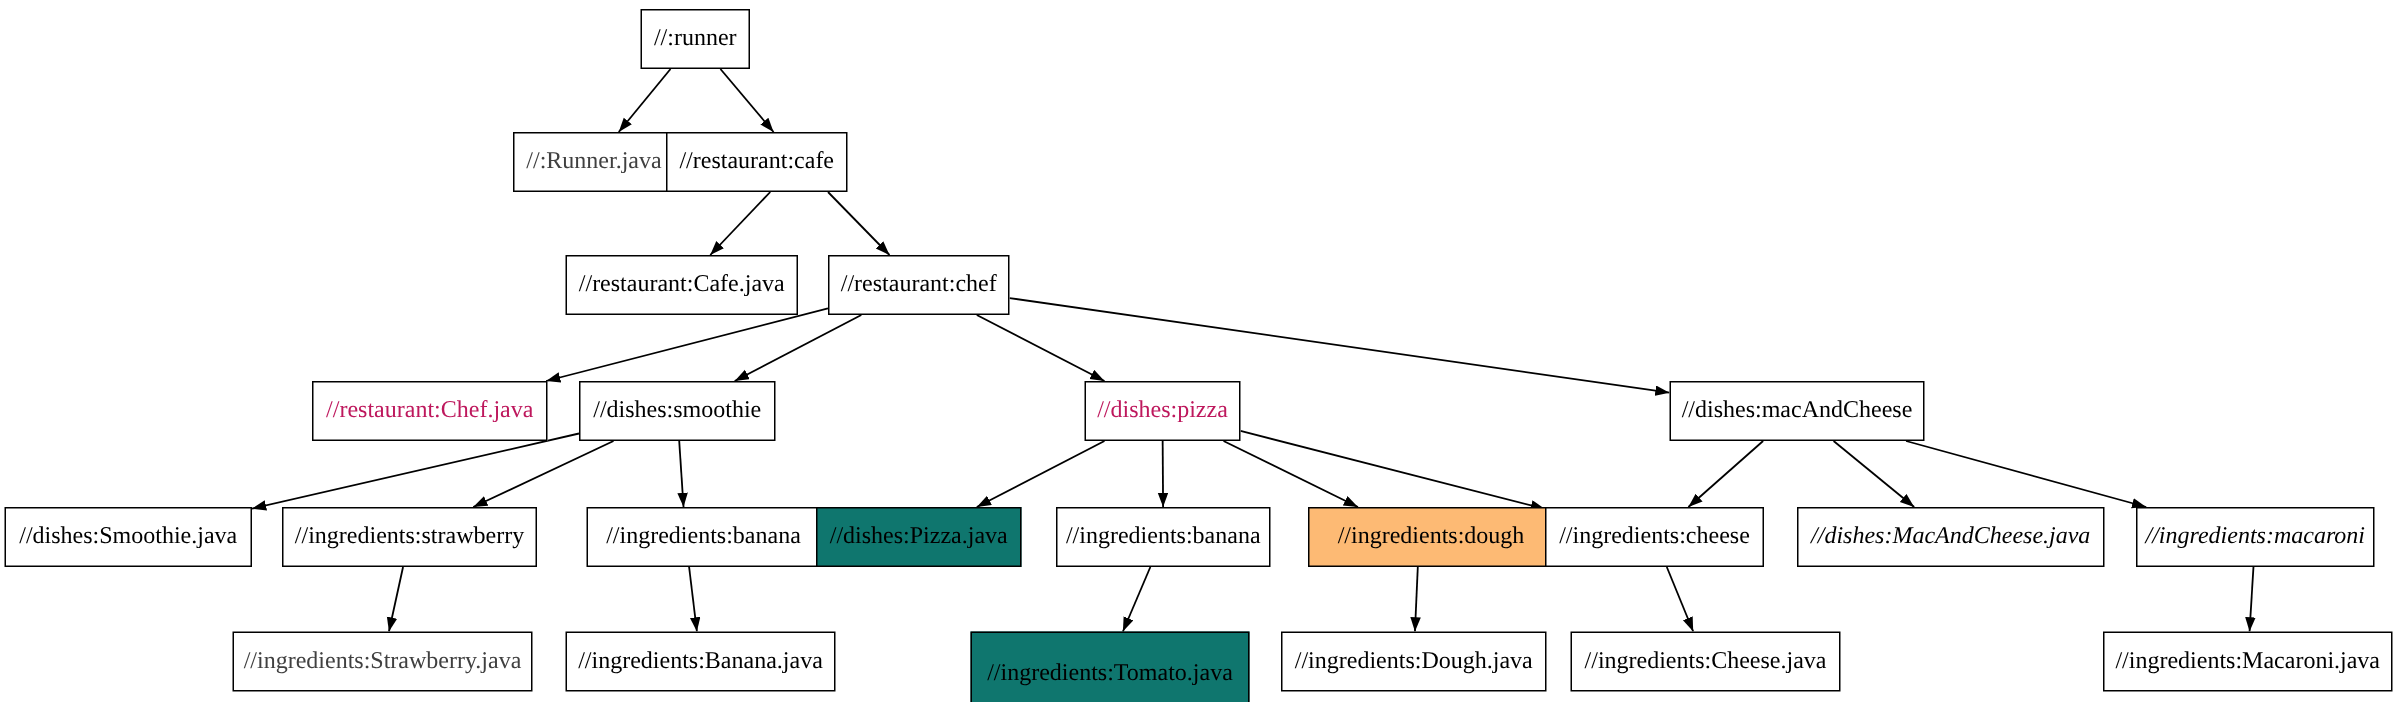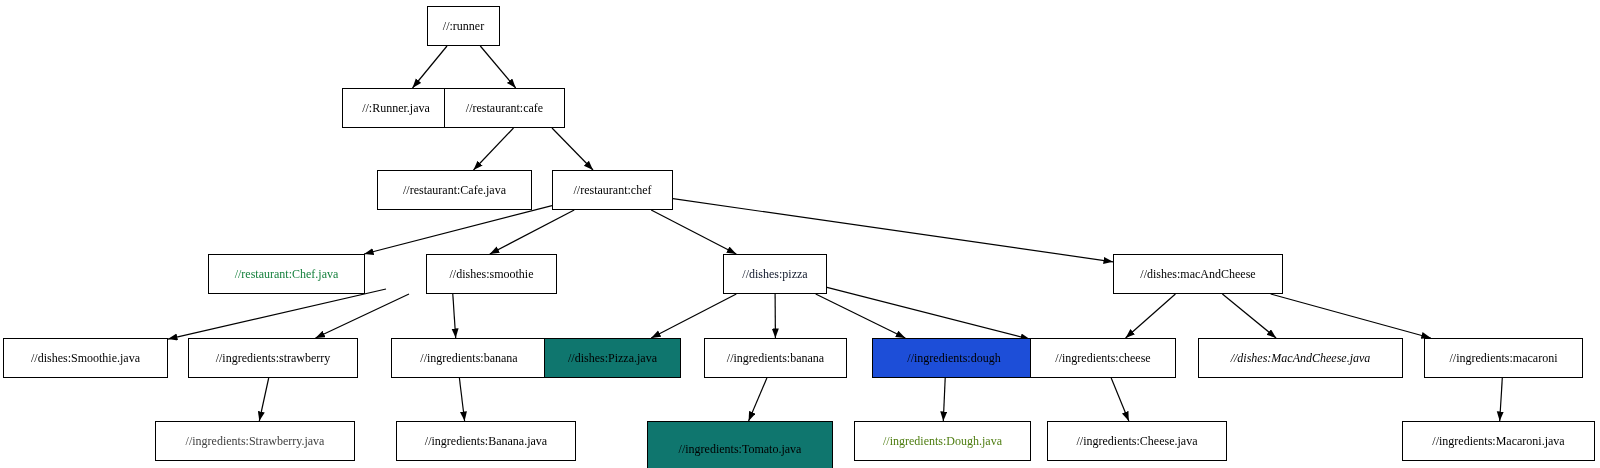--- a/index.html
+++ b/index.html
@@ -24,21 +24,21 @@
   }
   .node {
     position: absolute;
     box-sizing: border-box;
     border: 1px solid #000000;
     background: #ffffff;
     color: #000000;
     display: flex;
     align-items: center;
     justify-content: center;
-    font-size: 12px;
+    font-size: 16px;
     line-height: 1;
     white-space: nowrap;
   }
   .edge-line {
     stroke: #000000;
     stroke-width: 1.2;
     fill: none;
   }
 </style>
 </head>
@@ -73,37 +73,37 @@
         <line x1="268.7" y1="378.0" x2="259.3" y2="421.0" class="edge-line" stroke="#000000" marker-end="url(#arrowhead)"></line>
         <line x1="459.4" y1="378.0" x2="464.6" y2="421.0" class="edge-line" stroke="#000000" marker-end="url(#arrowhead)"></line>
         <line x1="766.9" y1="378.0" x2="748.6" y2="421.0" class="edge-line" stroke="#000000" marker-end="url(#arrowhead)"></line>
         <line x1="945.2" y1="378.0" x2="943.3" y2="421.0" class="edge-line" stroke="#000000" marker-end="url(#arrowhead)"></line>
         <line x1="1111.2" y1="378.0" x2="1128.8" y2="421.0" class="edge-line" stroke="#000000" marker-end="url(#arrowhead)"></line>
         <line x1="1502.3" y1="378.0" x2="1499.7" y2="421.0" class="edge-line" stroke="#000000" marker-end="url(#arrowhead)"></line>
       </g>
   </svg>
   <div id="node-layer">
       <div class="node" style="left: 427px; top: 6px; width: 73px; height: 40px; border-color: rgb(0, 0, 0); background: rgb(255, 255, 255); color: rgb(0, 0, 0);">//:runner</div>
-      <div class="node" style="left: 342px; top: 88px; width: 108px; height: 40px; border-color: rgb(0, 0, 0); background: rgb(255, 255, 255); color: #000000;">//:Runner.java</div>
+      <div class="node" style="left: 342px; top: 88px; width: 108px; height: 40px; border-color: rgb(0, 0, 0); background: rgb(255, 255, 255); color: #404040;">//:Runner.java</div>
       <div class="node" style="left: 444px; top: 88px; width: 121px; height: 40px; border-color: rgb(0, 0, 0); background: rgb(255, 255, 255); color: rgb(0, 0, 0);">//restaurant:cafe</div>
       <div class="node" style="left: 377px; top: 170px; width: 155px; height: 40px; border-color: rgb(0, 0, 0); background: rgb(255, 255, 255); color: rgb(0, 0, 0);">//restaurant:Cafe.java</div>
       <div class="node" style="left: 552px; top: 170px; width: 121px; height: 40px; border-color: rgb(0, 0, 0); background: rgb(255, 255, 255); color: rgb(0, 0, 0);">//restaurant:chef</div>
-      <div class="node" style="left: 208px; top: 254px; width: 157px; height: 40px; border-color: rgb(0, 0, 0); background: rgb(255, 255, 255); color: #15803d;">//restaurant:Chef.java</div>
-      <div class="node" style="left: 386px; top: 254px; width: 131px; height: 40px; border-color: rgb(0, 0, 0); background: rgb(255, 255, 255); color: rgb(0, 0, 0); margin-left: 40px;">//dishes:smoothie</div>
-      <div class="node" style="left: 723px; top: 254px; width: 104px; height: 40px; border-color: rgb(0, 0, 0); background: rgb(255, 255, 255); color: #0f172a;">//dishes:pizza</div>
+      <div class="node" style="left: 208px; top: 254px; width: 157px; height: 40px; border-color: rgb(0, 0, 0); background: rgb(255, 255, 255); color: #be185d;">//restaurant:Chef.java</div>
+      <div class="node" style="left: 386px; top: 254px; width: 131px; height: 40px; border-color: rgb(0, 0, 0); background: rgb(255, 255, 255); color: rgb(0, 0, 0);">//dishes:smoothie</div>
+      <div class="node" style="left: 723px; top: 254px; width: 104px; height: 40px; border-color: rgb(0, 0, 0); background: rgb(255, 255, 255); color: #be185d;">//dishes:pizza</div>
       <div class="node" style="left: 1113px; top: 254px; width: 170px; height: 40px; border-color: rgb(0, 0, 0); background: rgb(255, 255, 255); color: rgb(0, 0, 0);">//dishes:macAndCheese</div>
       <div class="node" style="left: 3px; top: 338px; width: 165px; height: 40px; border-color: rgb(0, 0, 0); background: rgb(255, 255, 255); color: rgb(0, 0, 0);">//dishes:Smoothie.java</div>
       <div class="node" style="left: 188px; top: 338px; width: 170px; height: 40px; border-color: rgb(0, 0, 0); background: rgb(255, 255, 255); color: rgb(0, 0, 0);">//ingredients:strawberry</div>
       <div class="node" style="left: 379px; top: 338px; width: 156px; height: 40px; border-color: rgb(0, 0, 0); background: rgb(255, 255, 255); color: rgb(0, 0, 0); margin-left: 12px;">//ingredients:banana</div>
       <div class="node" style="left: 544px; top: 338px; width: 137px; height: 40px; border-color: rgb(0, 0, 0); background: #0f766e; color: rgb(0, 0, 0);">//dishes:Pizza.java</div>
       <div class="node" style="left: 704px; top: 338px; width: 143px; height: 40px; border-color: rgb(0, 0, 0); background: rgb(255, 255, 255); color: rgb(0, 0, 0);">//ingredients:banana</div>
-      <div class="node" style="left: 872px; top: 338px; width: 164px; height: 40px; border-color: rgb(0, 0, 0); background: #1d4ed8; color: rgb(0, 0, 0);">//ingredients:dough</div>
+      <div class="node" style="left: 872px; top: 338px; width: 164px; height: 40px; border-color: rgb(0, 0, 0); background: #fdba74; color: rgb(0, 0, 0);">//ingredients:dough</div>
       <div class="node" style="left: 1030px; top: 338px; width: 146px; height: 40px; border-color: rgb(0, 0, 0); background: rgb(255, 255, 255); color: rgb(0, 0, 0);">//ingredients:cheese</div>
       <div class="node" style="left: 1198px; top: 338px; width: 205px; height: 40px; border-color: rgb(0, 0, 0); background: rgb(255, 255, 255); color: rgb(0, 0, 0); font-style: italic;">//dishes:MacAndCheese.java</div>
-      <div class="node" style="left: 1424px; top: 338px; width: 159px; height: 40px; border-color: rgb(0, 0, 0); background: rgb(255, 255, 255); color: rgb(0, 0, 0);">//ingredients:macaroni</div>
+      <div class="node" style="left: 1424px; top: 338px; width: 159px; height: 40px; border-color: rgb(0, 0, 0); background: rgb(255, 255, 255); color: rgb(0, 0, 0); font-style: italic;">//ingredients:macaroni</div>
       <div class="node" style="left: 155px; top: 421px; width: 200px; height: 40px; border-color: rgb(0, 0, 0); background: rgb(255, 255, 255); color: #404040;">//ingredients:Strawberry.java</div>
-      <div class="node" style="left: 377px; top: 421px; width: 180px; height: 40px; border-color: rgb(0, 0, 0); background: rgb(255, 255, 255); color: rgb(0, 0, 0); margin-left: 19px;">//ingredients:Banana.java</div>
+      <div class="node" style="left: 377px; top: 421px; width: 180px; height: 40px; border-color: rgb(0, 0, 0); background: rgb(255, 255, 255); color: rgb(0, 0, 0);">//ingredients:Banana.java</div>
       <div class="node" style="left: 647px; top: 421px; width: 186px; height: 56px; border-color: rgb(0, 0, 0); background: #0f766e; color: rgb(0, 0, 0);">//ingredients:Tomato.java</div>
-      <div class="node" style="left: 854px; top: 421px; width: 177px; height: 40px; border-color: rgb(0, 0, 0); background: rgb(255, 255, 255); color: #4d7c0f;">//ingredients:Dough.java</div>
+      <div class="node" style="left: 854px; top: 421px; width: 177px; height: 40px; border-color: rgb(0, 0, 0); background: rgb(255, 255, 255); color: #000000;">//ingredients:Dough.java</div>
       <div class="node" style="left: 1047px; top: 421px; width: 180px; height: 40px; border-color: rgb(0, 0, 0); background: rgb(255, 255, 255); color: rgb(0, 0, 0);">//ingredients:Cheese.java</div>
       <div class="node" style="left: 1402px; top: 421px; width: 193px; height: 40px; border-color: rgb(0, 0, 0); background: rgb(255, 255, 255); color: rgb(0, 0, 0);">//ingredients:Macaroni.java</div>
     </div>
 </div>
 
 </body></html>

